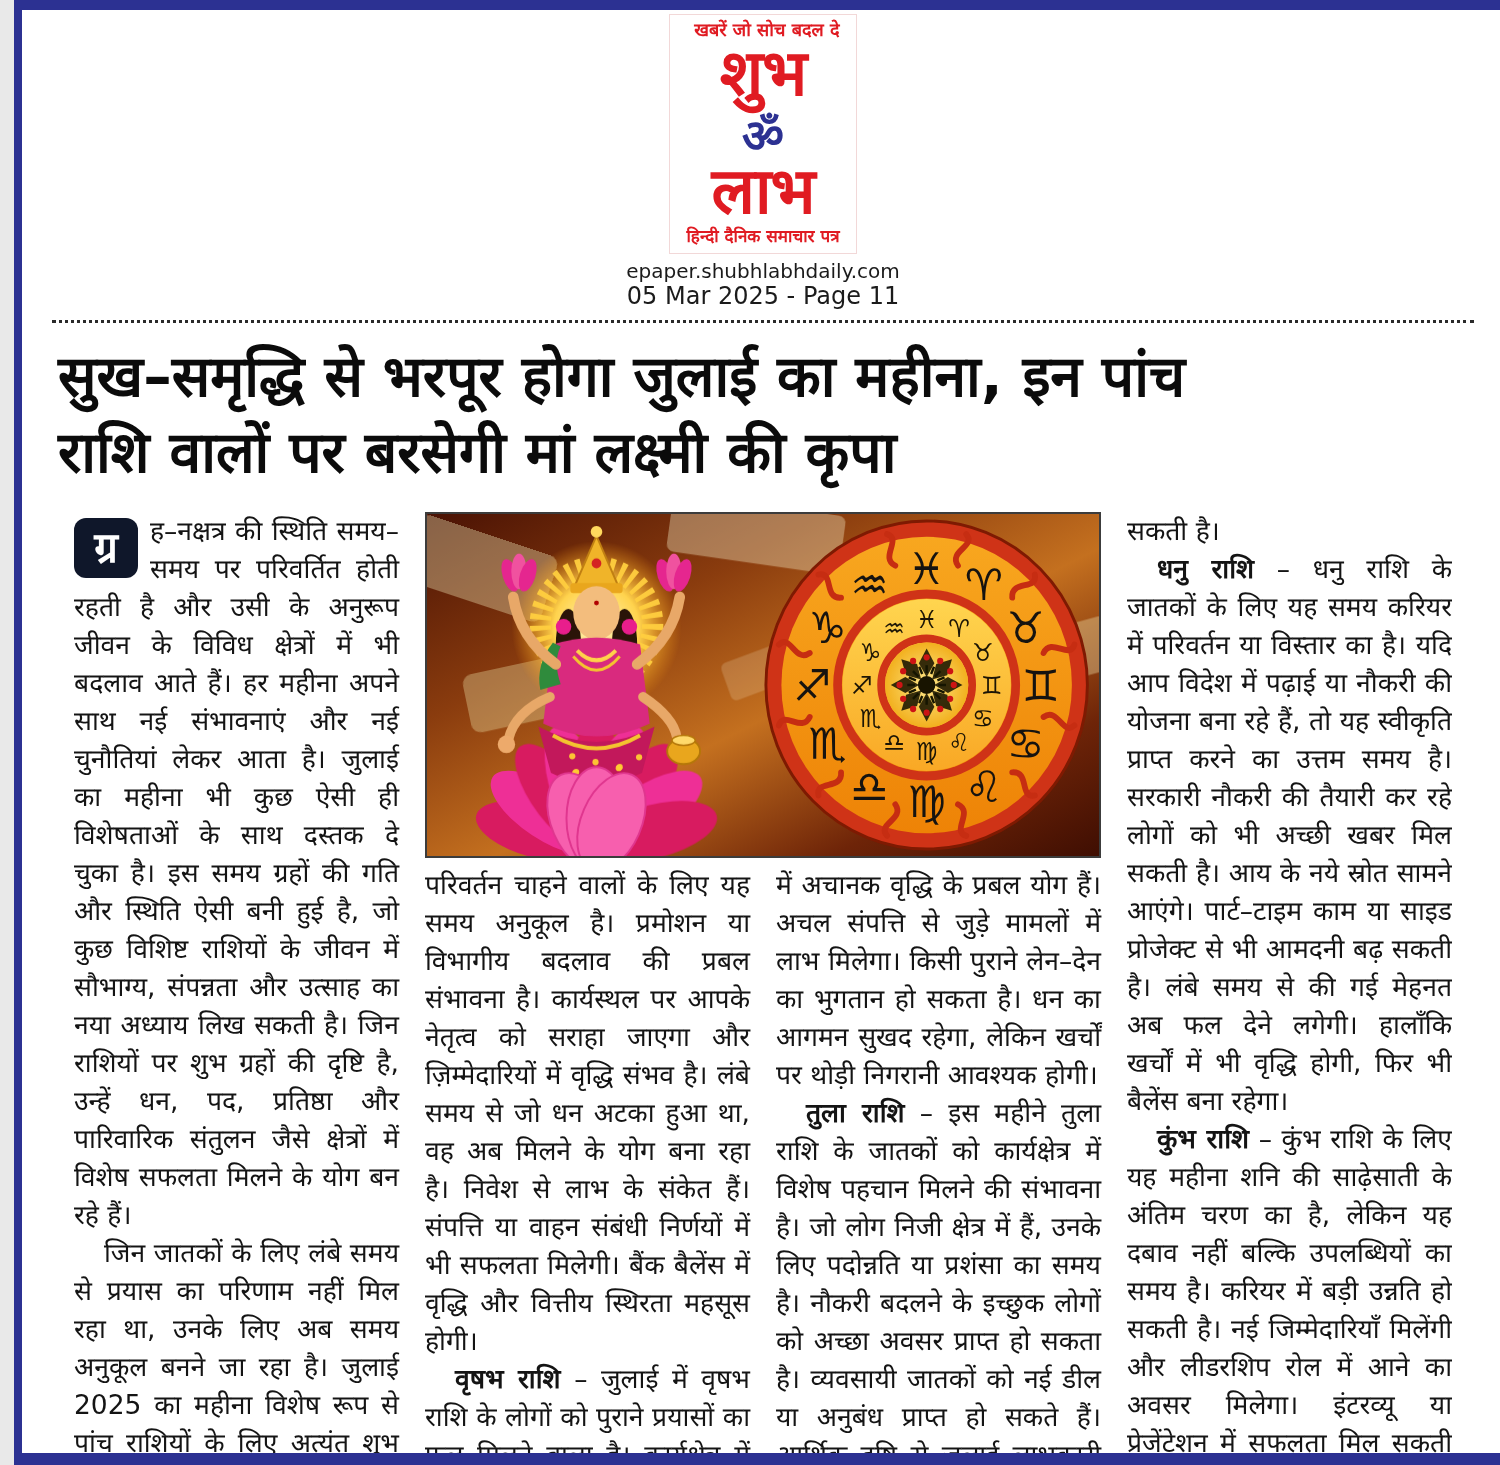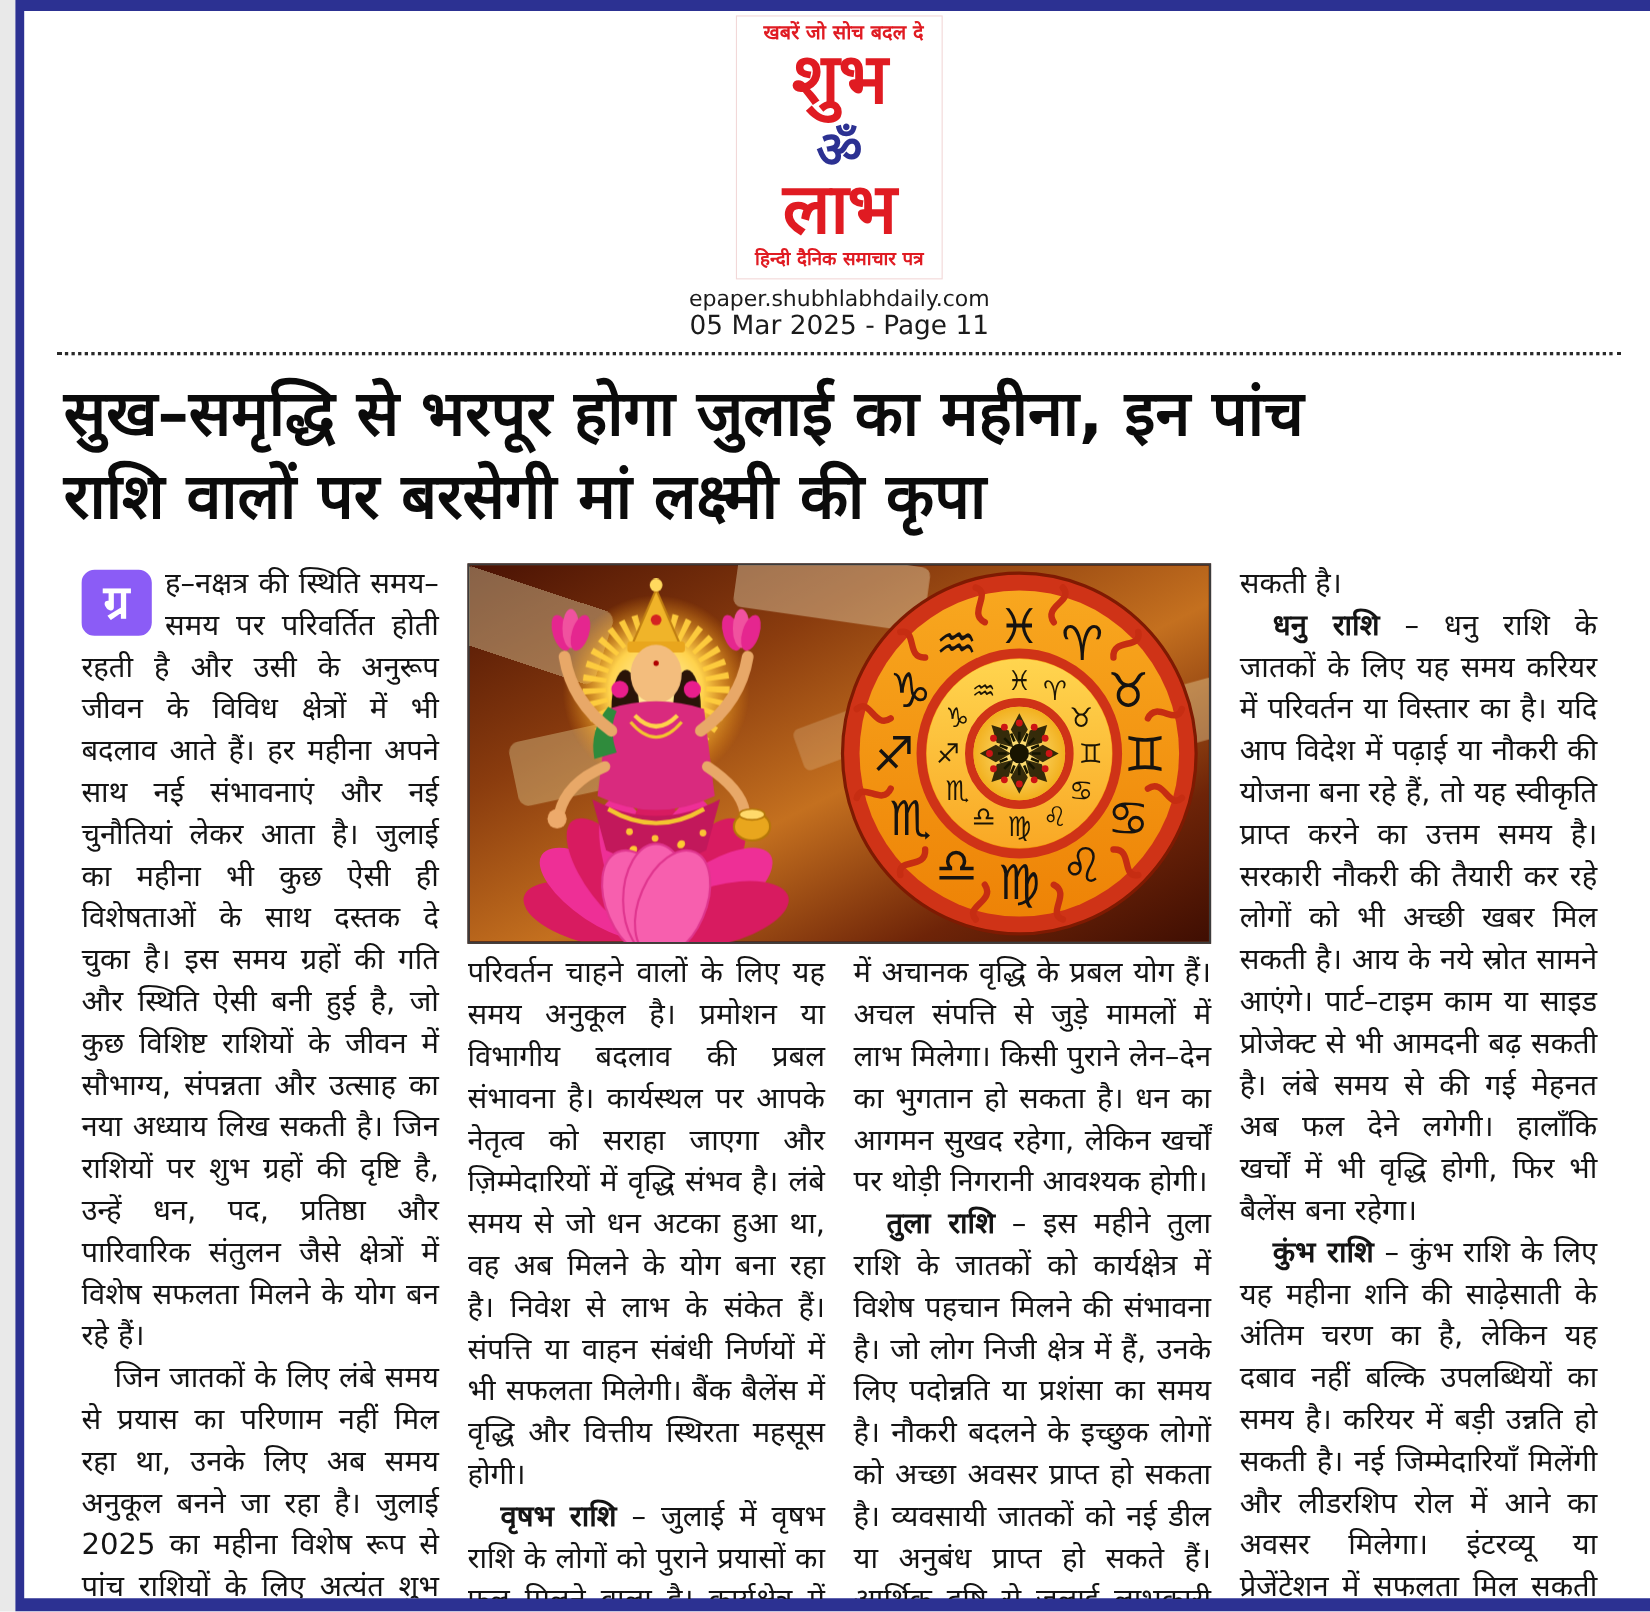--- a/index.html
+++ b/index.html
@@ -19,21 +19,21 @@
   .date-line{font-size:24px;color:#1b1b1b;line-height:1.2;}
   .dotted-rule{border-bottom:3px dotted #2a2a2a;margin:10px 30px 0 30px;height:0;}
   
   .headline{font-size:57px;font-weight:700;color:#0b0b0b;text-align:left;line-height:1.32;margin:16px 36px 22px;}
   
   .body-grid{margin:0 52px;display:grid;grid-template-columns:repeat(4,1fr);column-gap:26px;
              font-size:26.5px;line-height:38px;text-align:justify;color:#141414;height:1066px;overflow:hidden;}
   .body-grid p{margin:0;text-indent:30px;}
   .body-grid p.first,.body-grid p.cont{text-indent:0;}
   .lead{font-weight:bold;}
-  .dropcap{float:left;width:64px;height:60px;background:#8b5cf6;border-radius:12px;color:#fff;
+  .dropcap{float:left;width:64px;height:60px;background:#0f172a;border-radius:12px;color:#fff;
            font-size:42px;font-weight:700;display:flex;align-items:center;justify-content:center;
            margin:6px 12px 2px 0;}
   .mid-wrap{grid-column:2 / span 2;}
   .hero{height:346px;border:2px solid #3c3c3c;box-sizing:border-box;margin-bottom:8px;overflow:hidden;background:#5c1c06;}
   .hero svg{display:block;width:100%;height:100%;}
   .mid-cols{display:grid;grid-template-columns:1fr 1fr;column-gap:26px;}
 </style>
 </head>
 <body>
 

